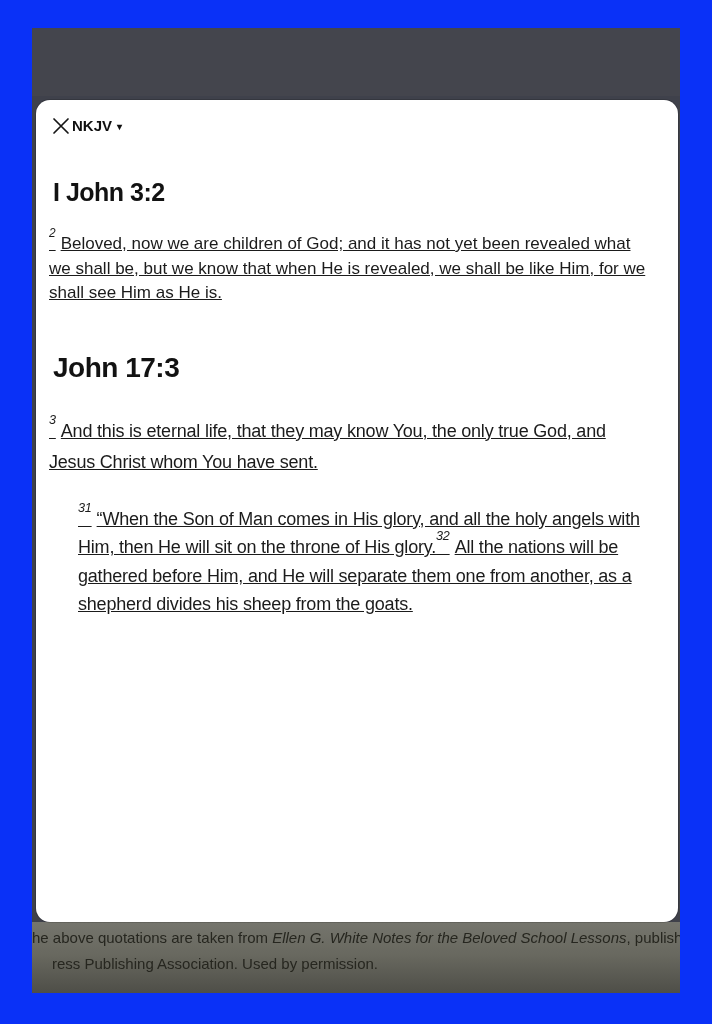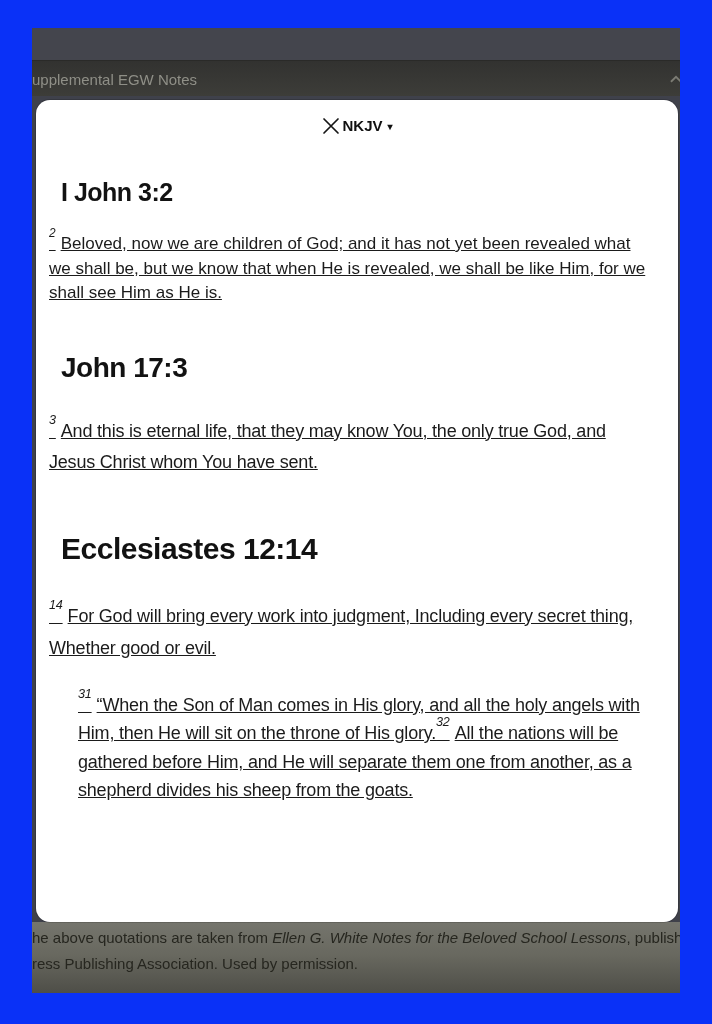--- a/index.html
+++ b/index.html
@@ -44,41 +44,41 @@
     background:#3f414b;
   }
   
   .citation {
     position:absolute; left:0; right:0; top:894px; height:71px;
     background:linear-gradient(#75756d 0%, #68685f 45%, #4c4c46 100%);
     color:#26261f; font-size:15px; line-height:25px;
     padding-top:3px; overflow:hidden;
   }
   .citation p { margin:0 0 0 0; white-space:nowrap; }
-  .citation .line2 { margin-top:1px; }
+  .citation .line2 { margin-top:1px;padding-left:20px; }
   .citation i { font-style:italic; }
   
   .modal {
     position:absolute; left:4px; top:72px; width:642px; height:822px;
     background:#ffffff; border-radius:14px;
     box-shadow:0 0 0 1px rgba(0,0,0,0.15);
   }
   .modal-header {
-    display:flex; justify-content:center; align-items:flex-start;
+    display:flex; justify-content:flex-start; align-items:flex-start;
     padding:15px 15px 0 14px;
   }
   .close-btn { width:22px; height:22px; cursor:pointer; }
   .version-btn {
     font-size:15px; font-weight:600; color:#101010; cursor:pointer;
     display:flex; align-items:center; gap:5px; padding-top:2px;
   }
   .version-caret { font-size:10px; line-height:1; padding-top:2px; }
   .verses { padding:0 26px 0 13px; }
   .verse-heading {
-    font-weight:700; color:#121212; margin:12px; letter-spacing:-0.5px;
+    font-weight:700; color:#121212; margin:4px; letter-spacing:-0.5px;
   }
   .verse-text { color:#1b1b1b; margin:0;text-decoration:underline; }
   sup.vnum {
     font-style:italic; font-size:0.70em; line-height:0;
     position:relative; top:-0.45em; margin-right:5px;
   }
   
   .s0 .verse-heading { font-size:25px; margin-top:41px; }
   .s0 .verse-text { font-size:17px; line-height:24.5px; margin-top:25px; }
   .s1 .verse-heading { font-size:28px; margin-top:46px; }
@@ -87,28 +87,20 @@
   .s2 .verse-text { font-size:18px; line-height:32px; margin-top:34px; letter-spacing:-0.2px; }
   .s3 .verse-heading { font-size:28px; margin-top:50px; }
   .s3 .verse-text { font-size:18px; line-height:28.5px; margin-top:27px; letter-spacing:-0.2px;margin-left:29px; }
 </style>
 </head>
 <body>
 
 <div class="screen">
 
 
-  <div class="egw-bar">
-    <span class="egw-label">upplemental EGW Notes</span>
-    <span class="egw-chevron">
-      <svg width="18" height="18" viewBox="0 0 24 24" fill="none" stroke="#7c7c74" stroke-width="2.4" stroke-linecap="round">
-        <path d="M6 15 L12 9 L18 15"></path>
-      </svg>
-    </span>
-  </div>
 
   <div class="dim-bg"></div>
 
   <div class="citation">
     <p><span>he above quotations are taken from </span><i>Ellen G. White Notes for the Beloved School Lessons</i><span>, published by Pacific</span></p>
     <p class="line2">ress Publishing Association. Used by permission.</p>
   </div>
 
   <div class="modal">
     <div class="modal-header">
@@ -126,24 +118,20 @@
   <section class="verse-section s0">
     <h2 class="verse-heading">I John 3:2</h2>
     <p class="verse-text"><sup class="vnum">2</sup>Beloved, now we are children of God; and it has not yet been revealed what we shall be, but we know that when He is revealed, we shall be like Him, for we shall see Him as He is.</p>
   </section>
 
   <section class="verse-section s1">
     <h2 class="verse-heading">John 17:3</h2>
     <p class="verse-text"><sup class="vnum">3</sup>And this is eternal life, that they may know You, the only true God, and Jesus Christ whom You have sent.</p>
   </section>
 
-  <section class="verse-section s2">
-    <h2 class="verse-heading">Ecclesiastes 12:14</h2>
-    <p class="verse-text"><sup class="vnum">14</sup>For God will bring every work into judgment, Including every secret thing, Whether good or evil.</p>
-  </section>
 
   <section class="verse-section s3">
     <p class="verse-text"><sup class="vnum">31</sup>“When the Son of Man comes in His glory, and all the holy angels with Him, then He will sit on the throne of His glory.<sup class="vnum">32</sup>All the nations will be gathered before Him, and He will separate them one from another, as a shepherd divides his sheep from the goats.</p>
   </section>
 </div>
   </div>
 
 </div>
 
 </body></html>

